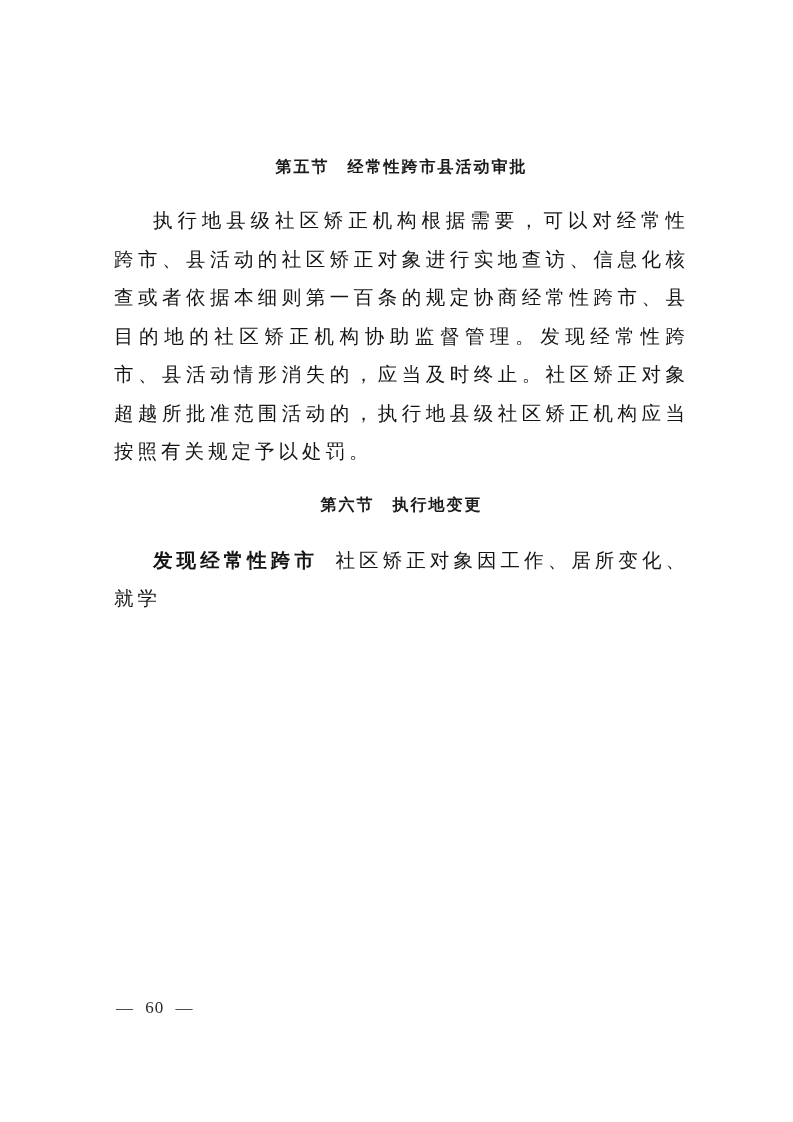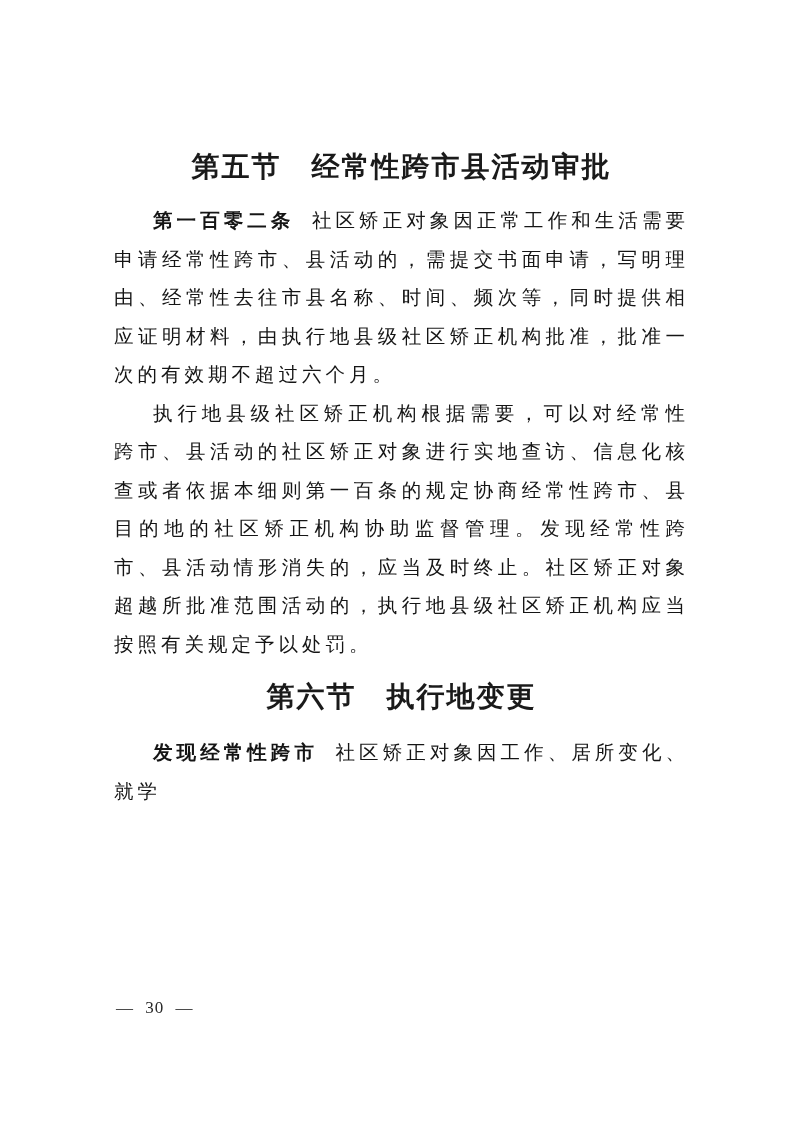--- a/index.html
+++ b/index.html
@@ -13,21 +13,21 @@
     width: 793px;
     height: 1122px;
     background: #ffffff;
     margin: 0 auto;
     overflow: hidden;
     padding: 148px 104px 0 114px;
   }
   .section-heading {
     text-align: center;
     font-weight: bold;
-    font-size: 28px;
+    font-size: 16px;
     letter-spacing: 2px;
     line-height: 38px;
     margin-bottom: 16px;
   }
   .section-heading.second {
     margin-top: 14px;
     margin-bottom: 18px;
   }
   .para {
     font-size: 19.5px;
@@ -52,25 +52,24 @@
     color: #2a2a2a;
   }
 </style>
 </head>
 <body>
 
 <div class="sheet">
 
   <h2 class="section-heading">第五节　经常性跨市县活动审批</h2>
 
-  <p class="para"><span class="lead">第一百零二条</span><span>社区矫正对象因正常工作和生活需要申请经常性跨市、县活动的，需提交书面申请，写明理由、经常性去往市县名称、时间、频次等，同时提供相应证明材料，由执行地县级社区矫正机构批准，批准一次的有效期不超过六个月。</span></p>
 
 
 
   <p class="para">执行地县级社区矫正机构根据需要，可以对经常性跨市、县活动的社区矫正对象进行实地查访、信息化核查或者依据本细则第一百条的规定协商经常性跨市、县目的地的社区矫正机构协助监督管理。发现经常性跨市、县活动情形消失的，应当及时终止。社区矫正对象超越所批准范围活动的，执行地县级社区矫正机构应当按照有关规定予以处罚。</p>
 
   <h2 class="section-heading second">第六节　执行地变更</h2>
 
   <p class="para"><span class="lead">发现经常性跨市</span><span>社区矫正对象因工作、居所变化、就学</span></p>
 
-  <div class="page-number">— 30 —</div>
+  <div class="page-number">— 60 —</div>
 
 </div>
 
 </body></html>

